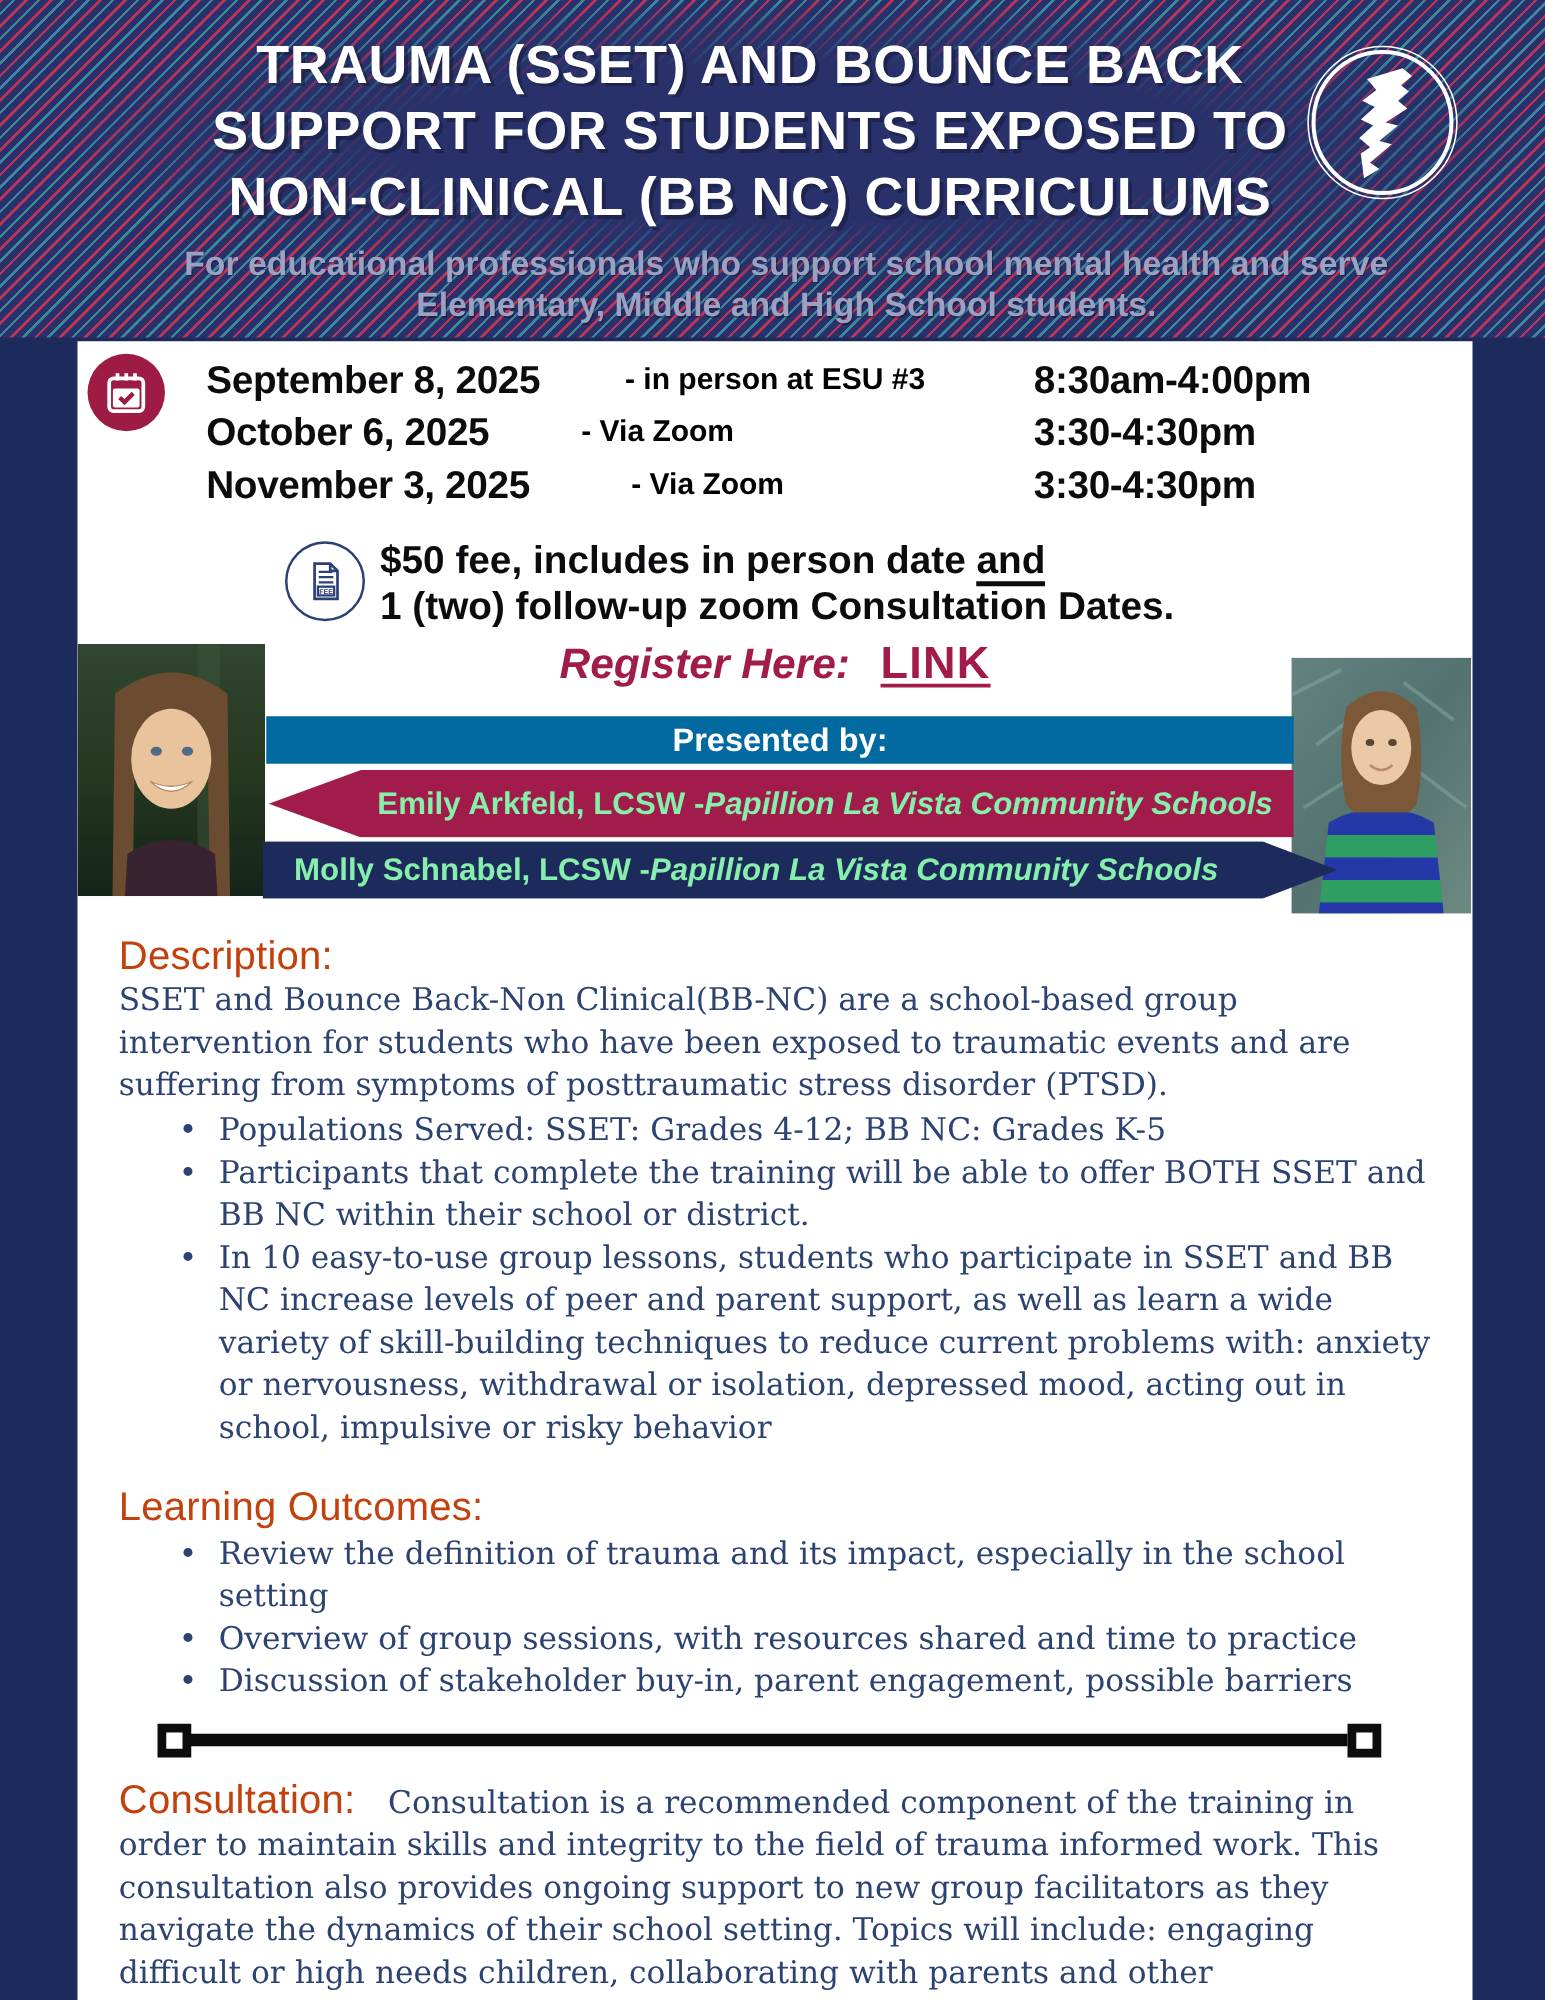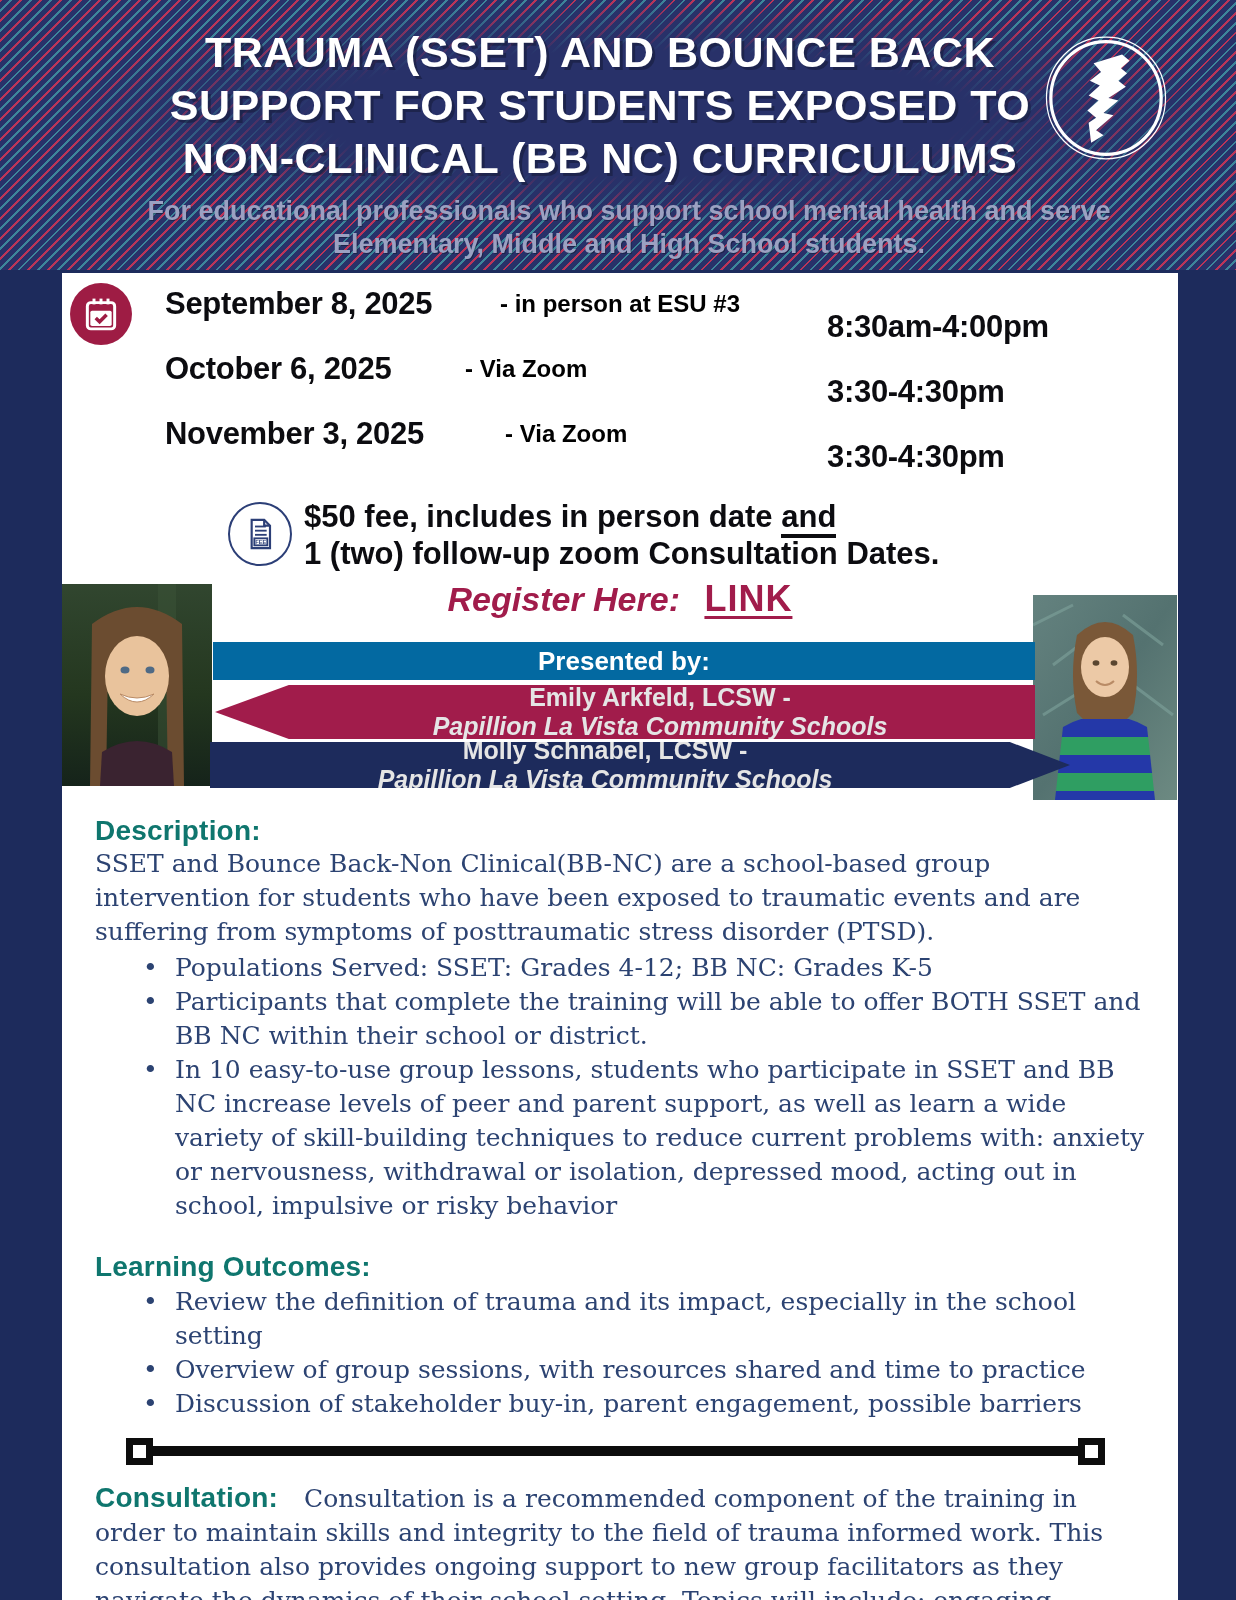--- a/index.html
+++ b/index.html
@@ -47,21 +47,21 @@
   .schedule { display:flex; padding-top:10px; }
   .cal-circle {
     margin-left:8px; width:62px; height:62px; border-radius:50%;
     background:#9e1c44; flex:0 0 auto;
     display:flex; align-items:center; justify-content:center;
   }
   .sched-grid { margin-left:33px; display:grid; grid-template-columns:290px 330px auto; }
   .sched-grid > div { height:42px; display:flex; align-items:center; }
   .s-date { font-weight:bold; font-size:31px; color:#0c0c10; letter-spacing:-.3px; }
   .s-detail { font-weight:bold; font-size:24px; color:#000000; }
-  .s-time { font-weight:bold; font-size:31px; color:#0c0c10; padding-left:42px; letter-spacing:-.3px;margin-top:23px; }
+  .s-time { font-weight:bold; font-size:31px; color:#0c0c10; padding-left:42px; letter-spacing:-.3px; }
   .off1 { margin-left:45px; } .off2 { margin-left:10px; } .off3 { margin-left:50px; }
 
   
   .fee { display:flex; margin-top:20px; padding-left:166px; align-items:flex-start; }
   .fee-circle {
     width:64px; height:64px; border-radius:50%; border:2px solid #2c3f77;
     flex:0 0 auto; display:flex; align-items:center; justify-content:center; margin-top:4px;
   }
   .fee-text { margin-left:12px; font-weight:bold; font-size:31px; line-height:37px; color:#0c0c10; }
   .u-and { border-bottom:4px solid #0c0c10; }
@@ -76,37 +76,37 @@
     letter-spacing:1px; cursor:pointer;
   }
   .photo { position:absolute; overflow:hidden; }
   .photo-emily { left:0; top:12; width:150px; height:202px; z-index:1; top:12px; }
   .photo-molly { left:971px; top:23px; width:144px; height:205px; z-index:1; }
   .presented-bar {
     position:absolute; left:151px; top:70px; width:822px; height:38px;
     background:#0369a1; color:#fff; font-weight:bold; font-size:26px;
     display:flex; align-items:center; justify-content:center; z-index:2;
   }
-  .banner { position:absolute; color:#e5e5e5; font-weight:bold; font-size:25px;
-    display:flex; align-items:center; justify-content:center; white-space:nowrap; z-index:3;flex-direction:column; }
+  .banner { position:absolute; color:#86efac; font-weight:bold; font-size:25px;
+    display:flex; align-items:center; justify-content:center; white-space:nowrap; z-index:3; }
   .banner i { font-style:italic; }
   .banner-emily {
     left:153px; top:113px; width:820px; height:54px; background:#a11c4b;
     clip-path:polygon(0 50%, 9% 0, 100% 0, 100% 100%, 9% 100%);
     padding-left:70px;
   }
   .banner-molly {
     left:148px; top:170px; width:860px; height:46px; background:#1d2b5c;
     clip-path:polygon(0 0, 93% 0, 100% 50%, 93% 100%, 0 100%);
     padding-right:70px;
   }
 
   
   .sec-h {
-    font-weight:bold; font-size:28px; color:#0f766e; letter-spacing:.2px;
+    font-weight:normal; font-size:32px; color:#c2410c; letter-spacing:.2px;
     font-family:"Liberation Sans", sans-serif;
   }
   .serif, .blist li {
     font-family:"DejaVu Serif", serif;
     font-size:25px; line-height:34px; color:#2c4372;
   }
   .description { margin-top:14px; }
   .blist { list-style:none; margin-top:2px; }
   .blist li { position:relative; padding-left:80px; }
   .blist li::before { content:"•"; position:absolute; left:48px; color:#2c4372; }

